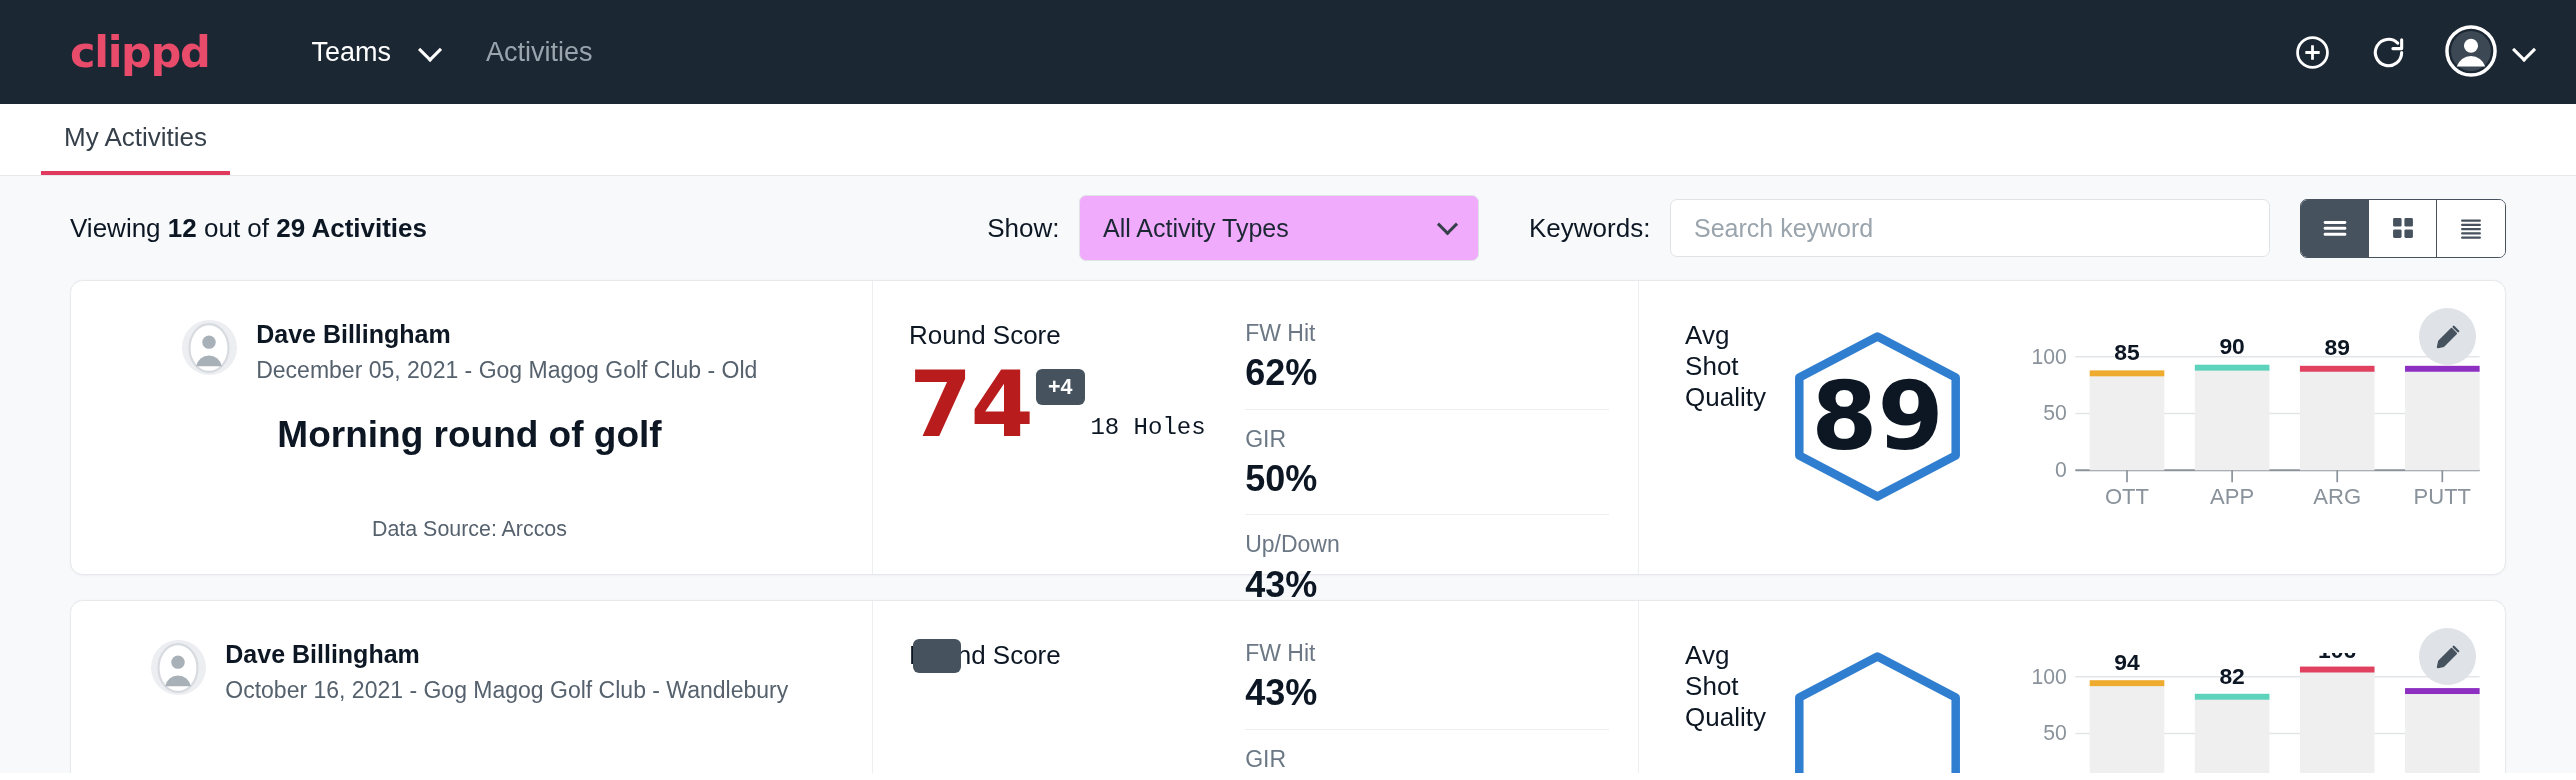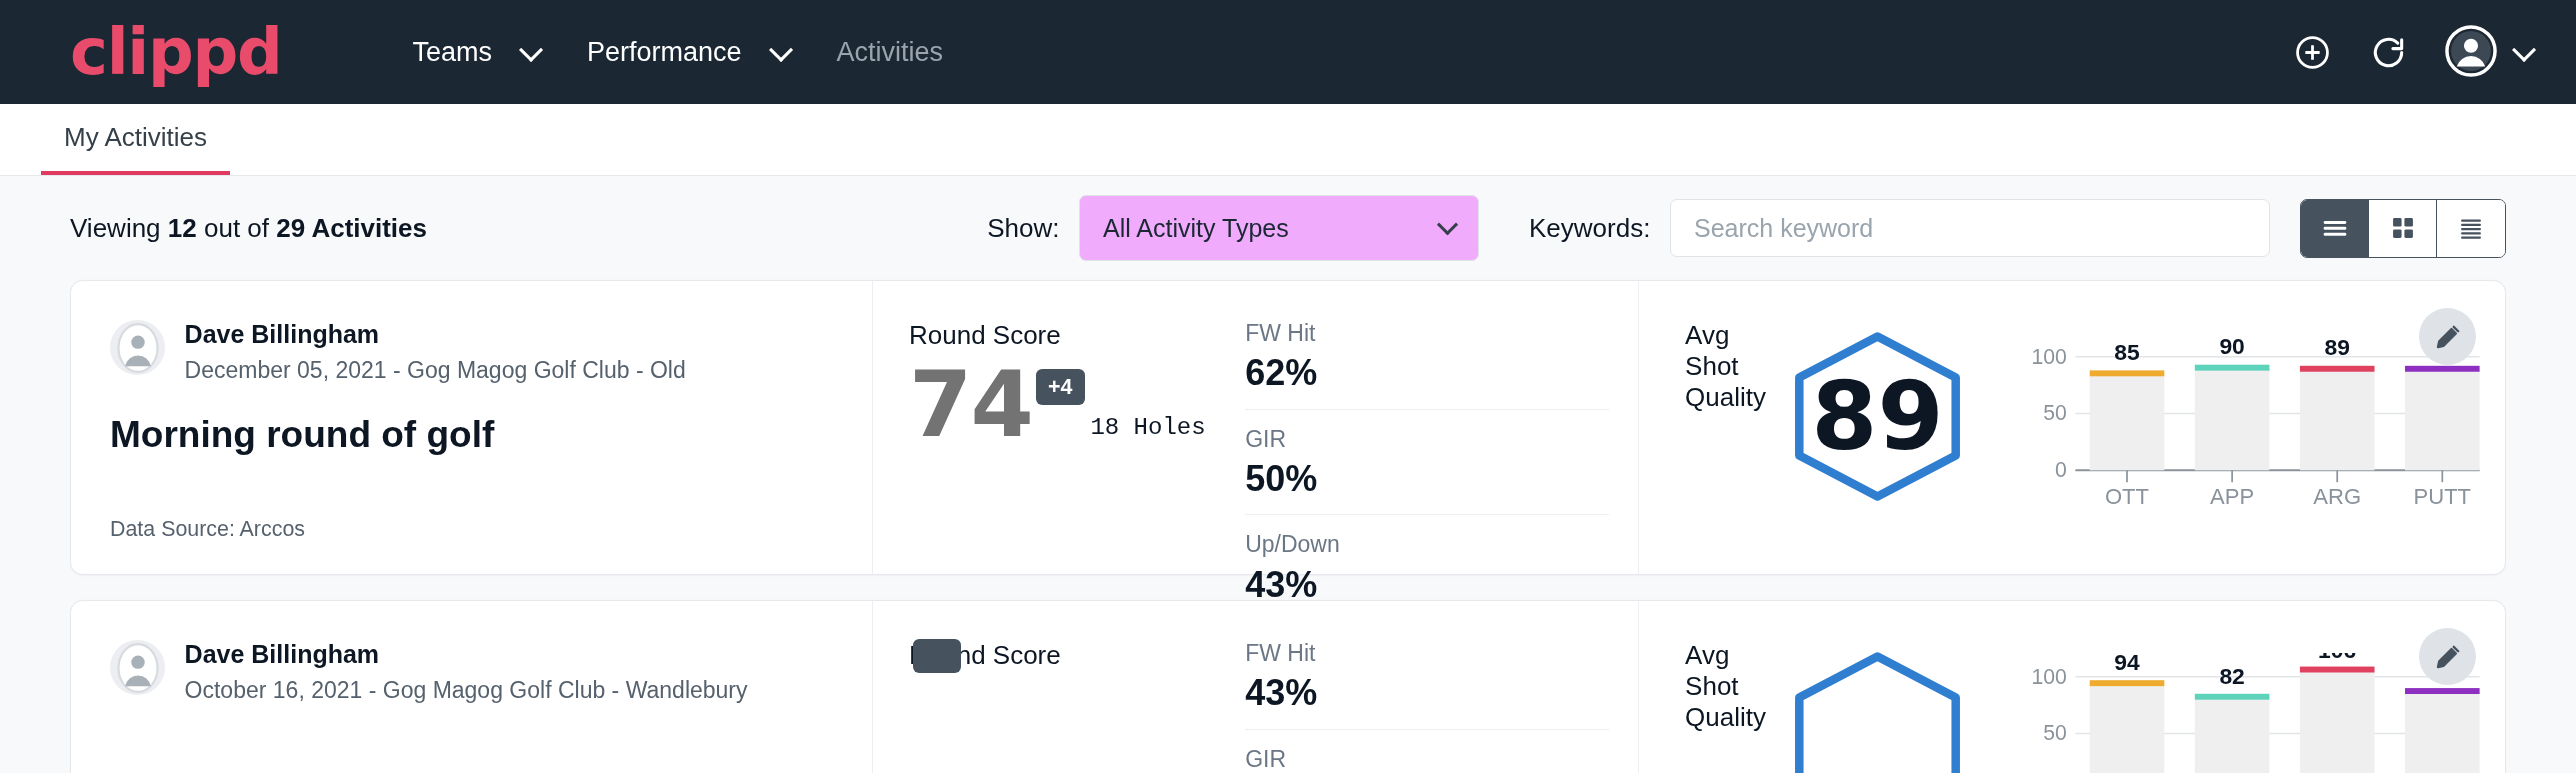--- a/index.html
+++ b/index.html
@@ -15,27 +15,27 @@
   
   .topbar {
     height: 104px;
     background: #1b2733;
     display: flex;
     align-items: center;
     padding: 0 46px 0 70px;
     position: relative;
   }
   .logo {
-    font-size: 64px;
+    font-size: 43px;
     font-weight: 700;
     color: #e94b6b;
     letter-spacing: -1.3px;
     line-height: 1;
     font-family: "DejaVu Sans", sans-serif;
-    margin-right: 106px;
+    margin-right: 77px;
     user-select: none;
   }
   .nav { display: flex; align-items: center; gap: 0px; }
   .nav-item {
     display: flex; align-items: center; gap: 28px;
     color: #ffffff;
     font-size: 27px;
     padding: 9px 25px;
     cursor: pointer;
     white-space: nowrap;
@@ -169,20 +169,21 @@
     align-items: stretch;
     position: relative;
     box-shadow: 0 0.9px 1.8px rgba(16,24,40,.04);
   }
 
   .col-info {
     width: 808px;
     padding: 39px 43px 0 39px;
     display: flex; flex-direction: column;
     border-right: 0.9px solid #eceef1;
+    align-items: center;
   }
   .who { display: flex; align-items: flex-start; gap: 19.6px; }
   .avatar-sm {
     width: 55px; height: 55px; border-radius: 50%;
     background: #eceef1;
     display: flex; align-items: center; justify-content: center;
     flex: 0 0 55px;
   }
   .who-name { font-size: 25px; font-weight: 700; color: #0d1724; line-height: 1.15; }
   .who-sub { font-size: 23px; color: #55616d; margin-top: 8px; }
@@ -192,21 +193,21 @@
   }
   .data-src { font-size: 21.4px; color: #55616d; margin-top: auto; margin-bottom: 32px; }
 
   .col-score {
     width: 375px;
     padding: 39px 0 0 36px;
   }
   .sect-label { font-size: 26px; color: #0d1724; }
   .score-row { display: flex; align-items: flex-end; margin-top: 10.7px; }
   .score-num {
-    font-size: 91px; font-weight: 700; color: #737373;
+    font-size: 91px; font-weight: 700; color: #b91c1c;
     line-height: 0.95; letter-spacing: -1.8px;
     font-family: "DejaVu Sans", sans-serif;
     text-align: right;
   }
   .score-badge {
     background: #46525e; color: #fff;
     font-size: 21.4px; font-weight: 700;
     border-radius: 6.2px;
     padding: 5.4px 12.5px;
     position: relative; top: -43px; left: 3.6px;
@@ -257,24 +258,20 @@
 </style>
 </head>
 <body>
 
 <div class="topbar">
   <div class="logo">clippd</div>
 
   <div class="nav">
     <div class="nav-item">
       <span>Teams</span>
-      <i class="chev"></i>
-    </div>
-    <div class="nav-item">
-      <span>Performance</span>
       <i class="chev"></i>
     </div>
     <div class="nav-item muted">
       <span>Activities</span>
     </div>
   </div>
 
   <div class="top-right">
     <span class="icon-btn">
       <svg width="39" height="39" viewBox="0 0 24 24" fill="none" stroke="#ffffff" stroke-width="1.7">

